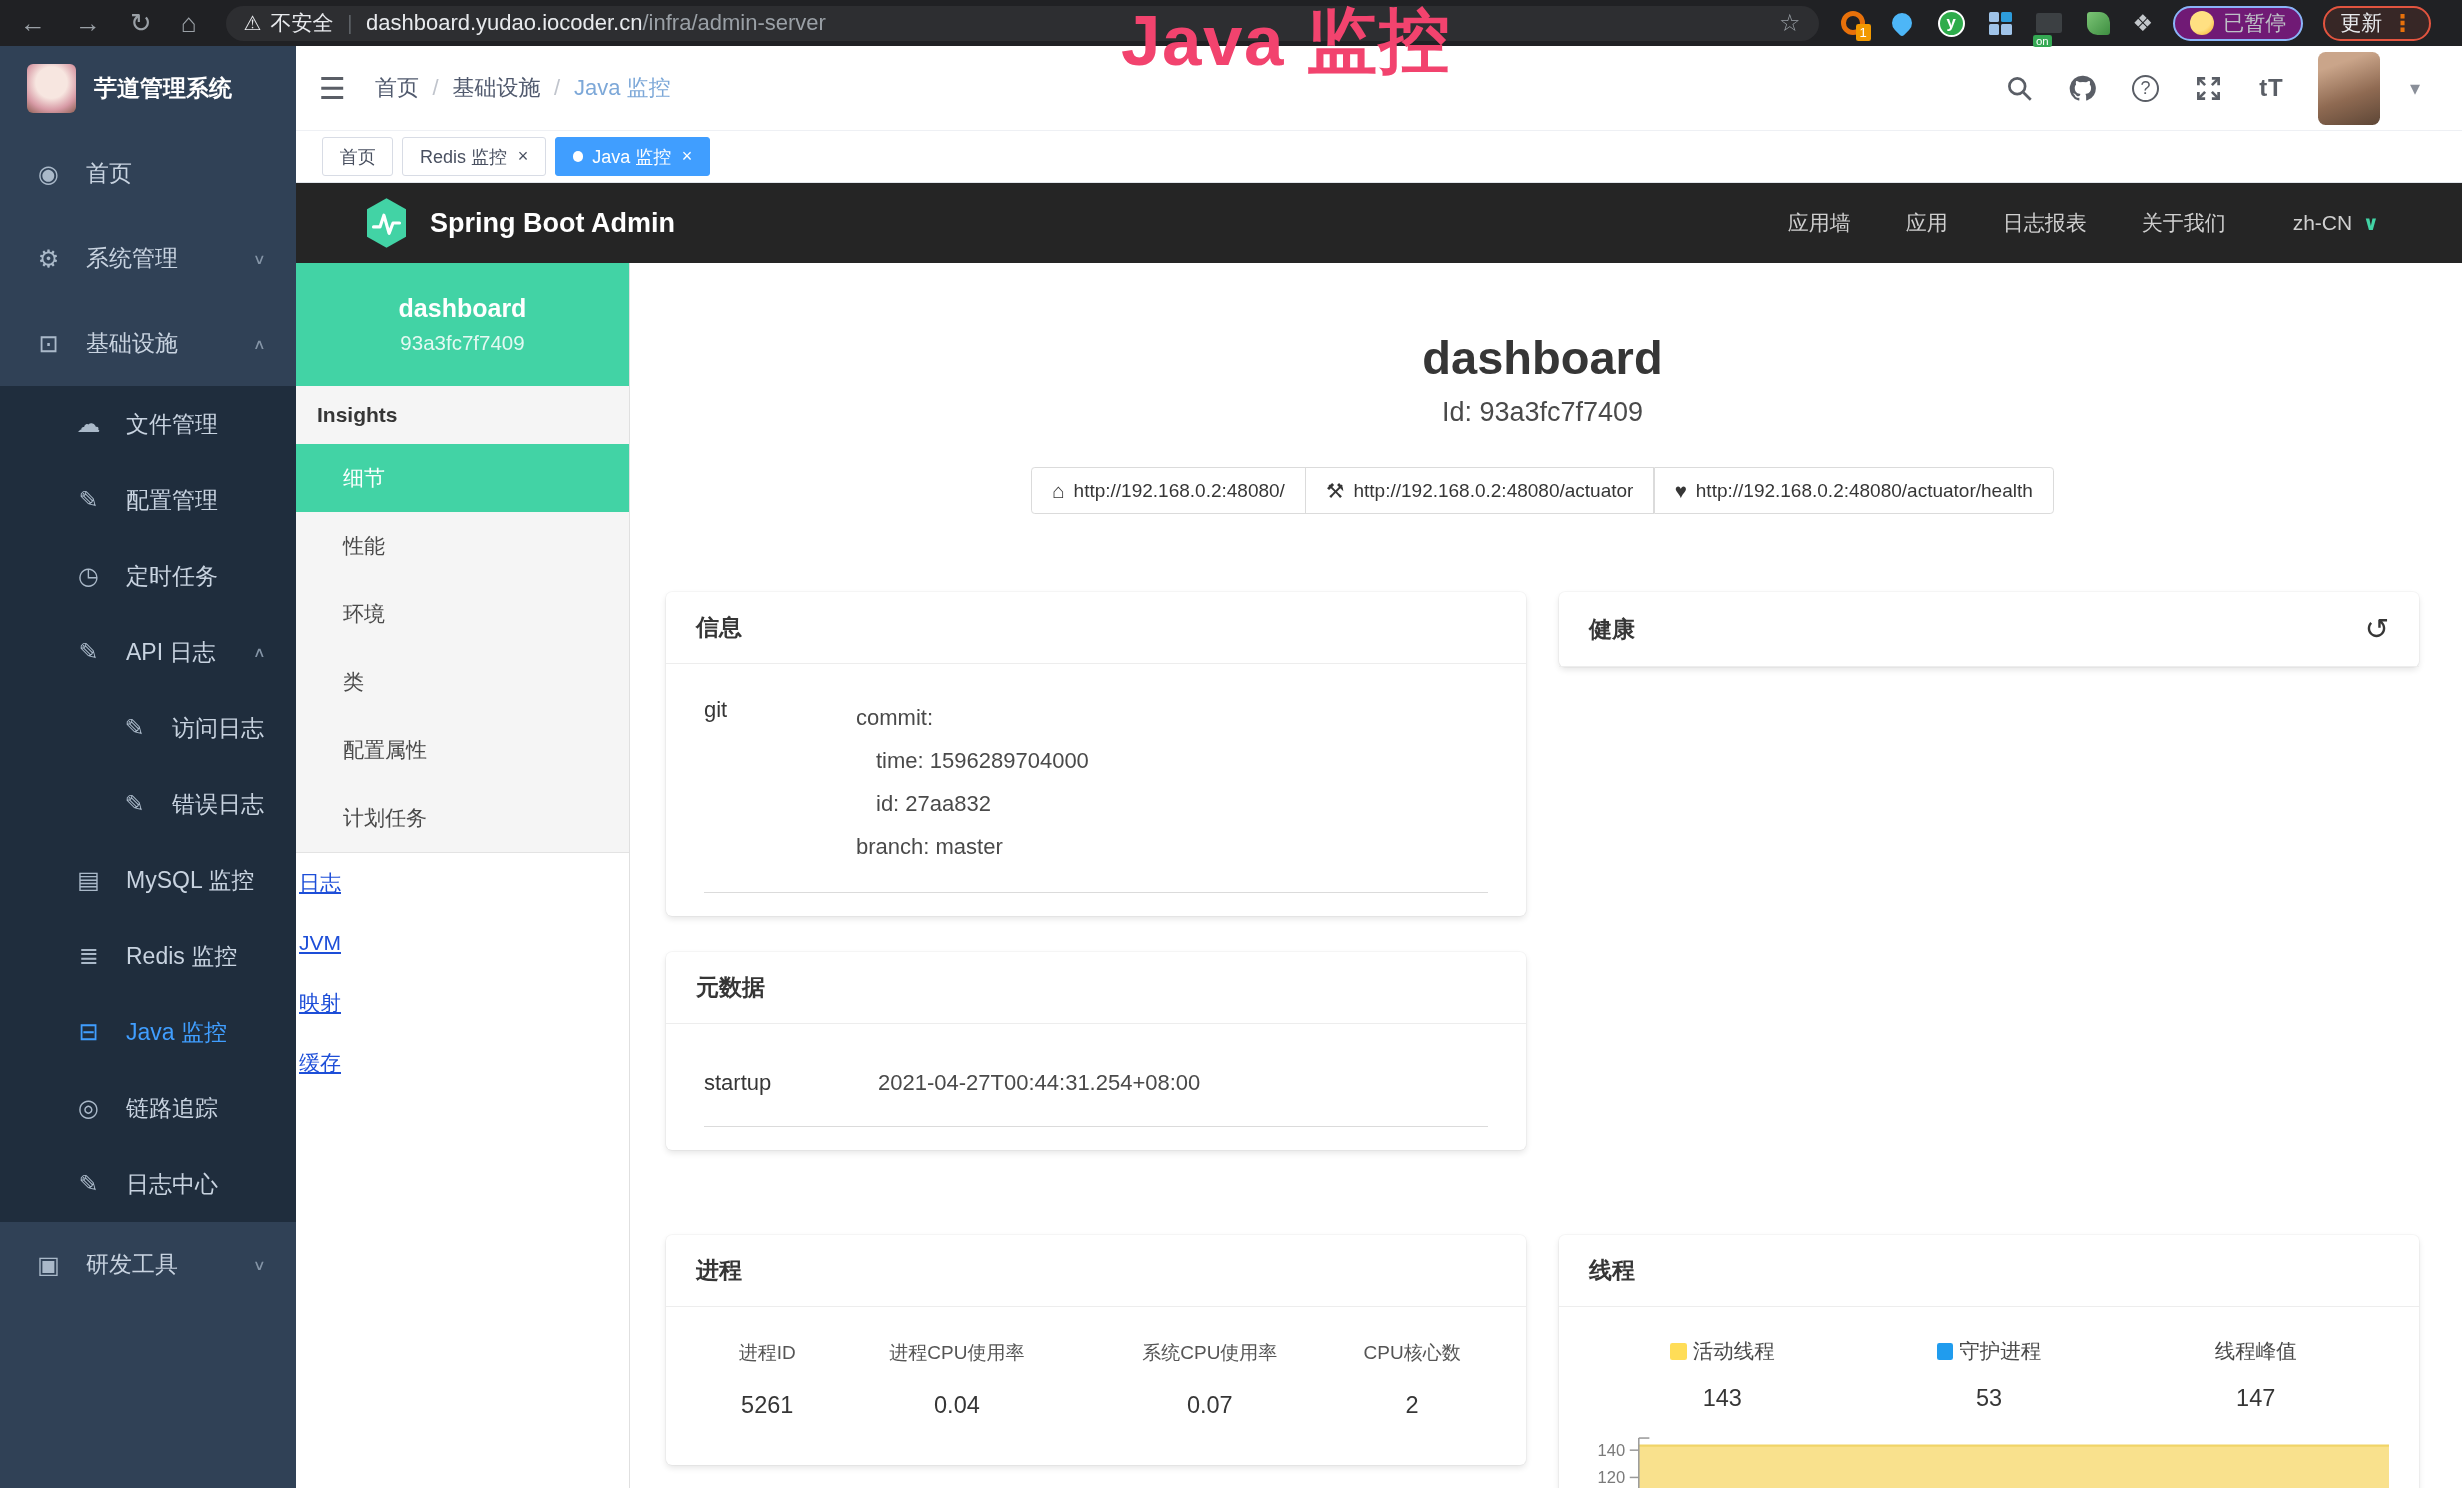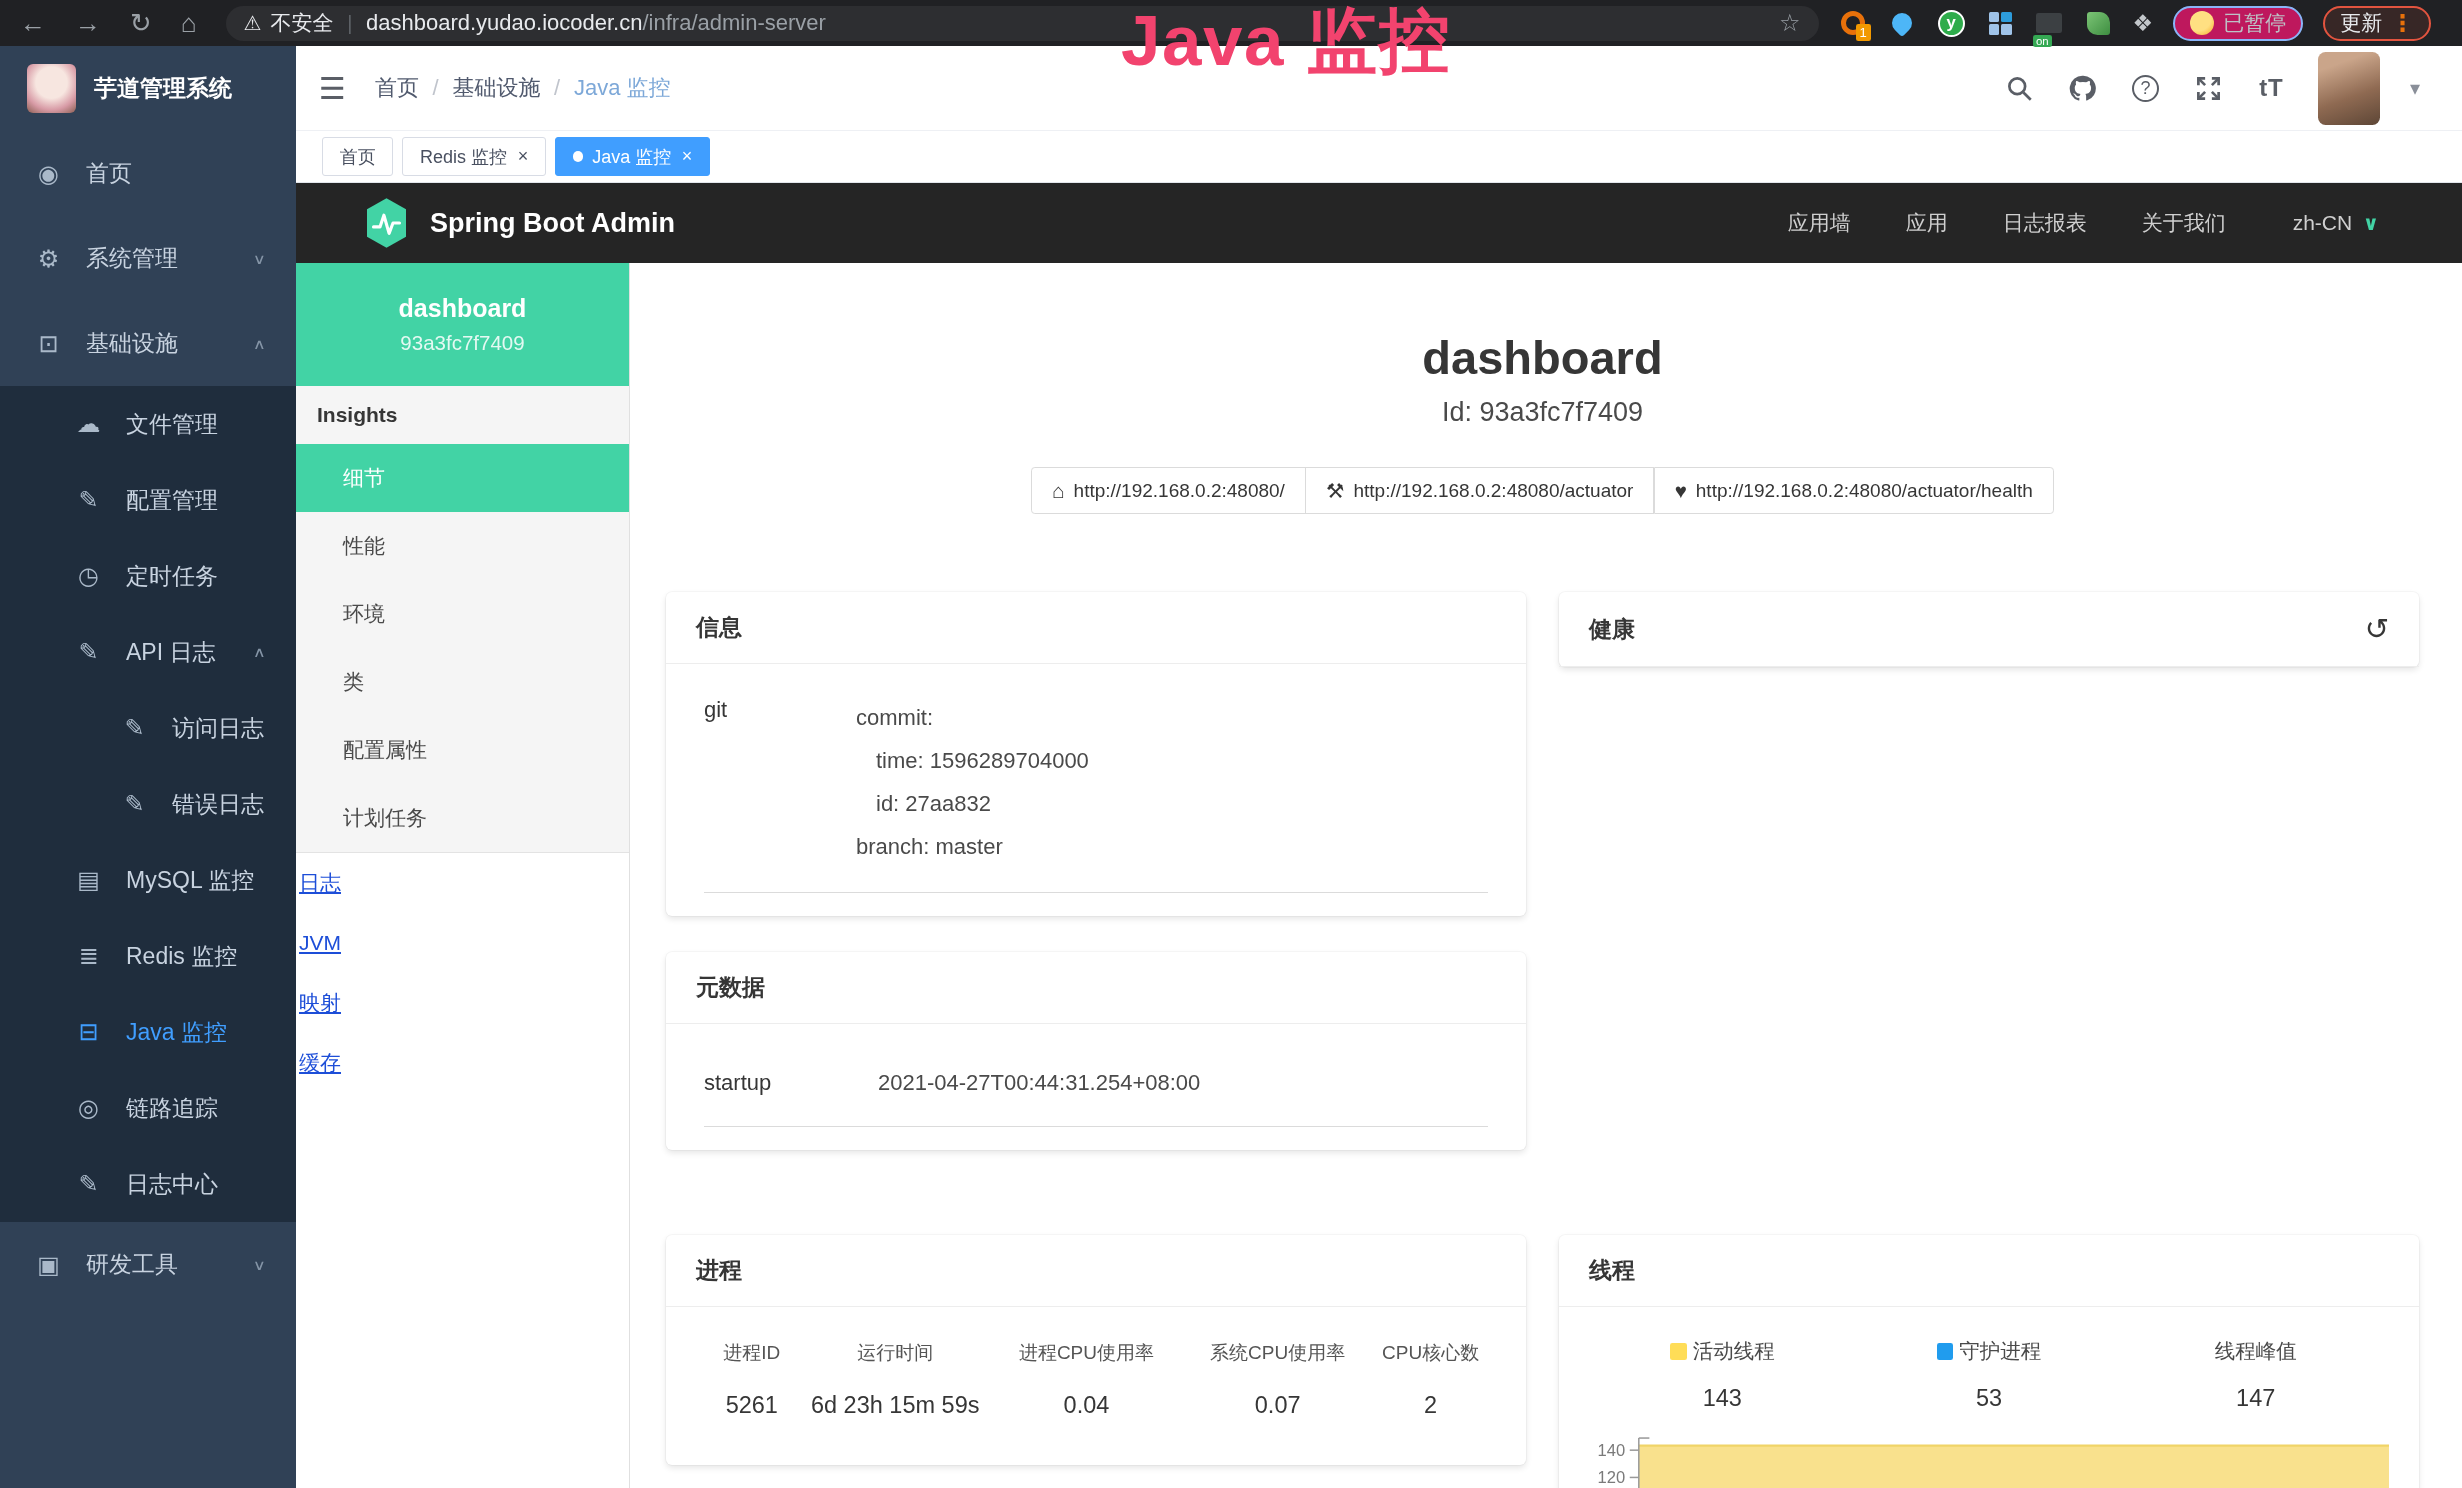--- a/index.html
+++ b/index.html
@@ -24,21 +24,21 @@
   .badge1 { position:absolute; right:-3px; bottom:-3px; background:#f29900; color:#fff; font-size:13px; padding:0.8px 3.8px; border-radius:2.3px; }
   .drop { width:20px; height:20px; background:#4db6f7; border-radius:50% 50% 50% 3px; transform:rotate(-45deg); }
   .ycirc { width:27px; height:27px; background:#2eac4b; border:2.3px solid #fff; border-radius:50%; color:#fff; font-size:16.7px; font-weight:bold; display:flex; align-items:center; justify-content:center; }
   .grid4 { width:23px; height:23px; display:grid; grid-template-columns:1fr 1fr; gap:2.3px; }
   .grid4 i { background:#9fc3e8; border-radius:1.5px; } .grid4 i.b { background:#2d9cdb; }
   .onic { width:26px; height:20px; background:#3c4043; border-radius:2.3px; position:relative; }
   .onbadge { position:absolute; left:-1.5px; bottom:-9px; background:#34a853; color:#fff; font-size:11.4px; padding:0 3px; border-radius:2.3px; }
   .leaf { width:23px; height:23px; background:linear-gradient(135deg,#7cc576,#3e8e41); border-radius:3px 10.6px 3px 10.6px; }
   .puzzle { color:#c3c7cb; font-size:23px; }
   .pill { height:35px; display:flex; align-items:center; gap:9px; border-radius:18px; padding:0 15px; font-size:21px; }
-  .paused { border:2.3px solid #8ab4f8; color:#bdc1c6; background:#be185d; }
+  .paused { border:2.3px solid #8ab4f8; color:#bdc1c6; background:#701a75; }
   .face { width:24px; height:24px; border-radius:50%; background:radial-gradient(circle at 35% 30%,#ffe082 55%,#f4a825); }
   .update { border:2.3px solid #e2543f; color:#e8eaed; background:#372726; }
   .update .dots { color:#e8710a; font-size:23px; font-weight:bold; }
 
   
   .below { display:flex; height:1443px; }
   .sidebar { width:296px; background:#304156; color:#c8d3e0; flex:none; display:flex; flex-direction:column; }
   .right-col { flex:1; display:flex; flex-direction:column; min-width:0; }
 
   
@@ -444,24 +444,20 @@
               <section class="card">
                 <div class="card-hd">
                     <span class="t">进程</span>
                   </div>
                 <div class="card-bd" style="padding-bottom:46px;">
                   <div class="ptable">
                     <div class="pcol pc1">
                         <div class="h">进程ID</div>
                         <div class="val">5261</div>
                       </div>
-                    <div class="pcol pc2">
-                        <div class="h">运行时间</div>
-                        <div class="val">6d 23h 15m 59s</div>
-                      </div>
                     <div class="pcol pc3">
                         <div class="h">进程CPU使用率</div>
                         <div class="val">0.04</div>
                       </div>
                     <div class="pcol pc4">
                         <div class="h">系统CPU使用率</div>
                         <div class="val">0.07</div>
                       </div>
                     <div class="pcol pc5">
                         <div class="h">CPU核心数</div>

